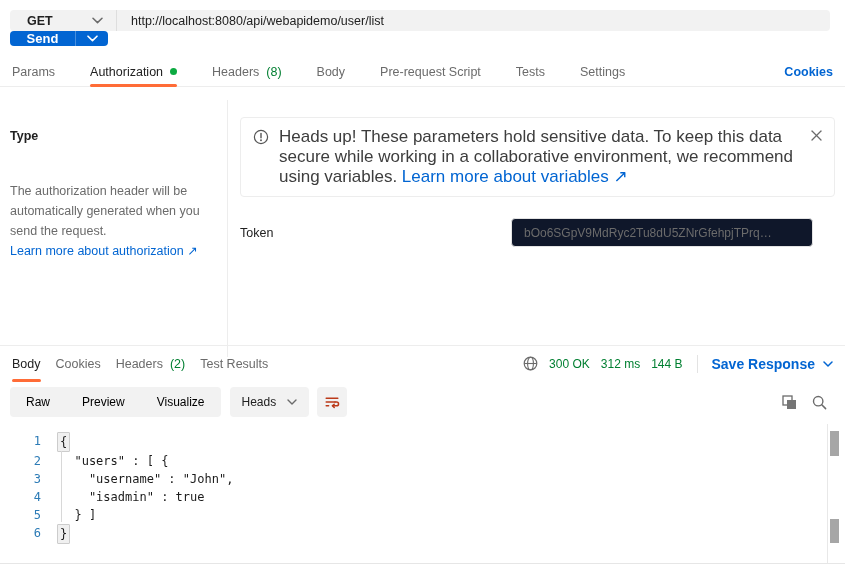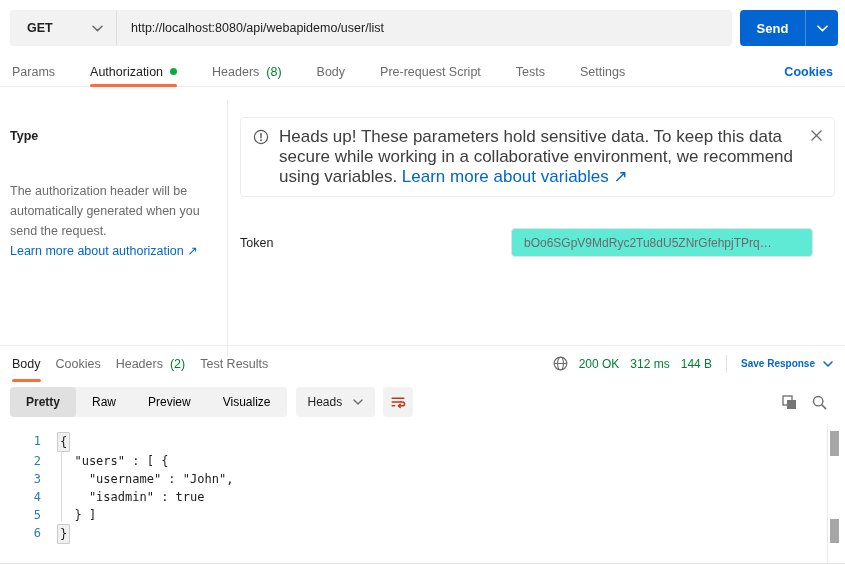--- a/index.html
+++ b/index.html
@@ -3,21 +3,21 @@
 <meta charset="utf-8">
 <style>
   * { margin:0; padding:0; box-sizing:border-box; }
   html,body { background:#fff; }
   .app {
     position:relative; width:845px; height:564px; overflow:hidden;
     background:#fff; font-family:"Liberation Sans", sans-serif; color:#212121;
     border-bottom:1px solid #e6e6e6;
   }
   
-  .url-row { position:absolute; top:10px; left:10px; width:828px; height:36px; display:flex; }
+  .url-row { position:absolute; top:10px; left:10px; width:828px; height:36px; display:flex;flex-direction:column; }
   .url-bar { flex:1; display:flex; align-items:stretch; background:#f2f2f2; border-radius:4px; margin-right:8px; }
   .method-select {
     width:107px; display:flex; align-items:center; justify-content:space-between;
     padding:0 13px 0 17px; border-right:1px solid #dedede; cursor:pointer;
   }
   .method-label { font-size:12.5px; font-weight:700; color:#212121; }
   .url-input { flex:1; display:flex; align-items:center; padding-left:14px; font-size:12.5px; color:#212121; white-space:nowrap; overflow:hidden; }
   .send-group { display:flex; width:98px; }
   .send-main {
     flex:1; background:#0265d2; color:#fff; border:none; border-radius:4px 0 0 4px;
@@ -52,36 +52,36 @@
   .auth-link { display:inline-block; font-size:12.5px; line-height:20px; color:#0265d2; text-decoration:none; cursor:pointer; }
   .auth-right { flex:1; padding:17px 10px 0 12px; }
   .warning-box {
     border:1px solid #ededed; border-radius:4px; padding:9px 12px 9px 12px;
     display:flex; align-items:flex-start; gap:10px; font-size:17px; line-height:20px; color:#3d3d3d;
   }
   .warn-icon { flex-shrink:0; margin-top:2px; display:flex; }
   .warn-text { flex:1; }
   .warn-link { color:#0265d2; text-decoration:none; cursor:pointer; }
   .warn-close { flex-shrink:0; margin-left:6px; margin-top:3px; display:flex; cursor:pointer; }
-  .token-row { margin-top:31px; display:flex; align-items:center; }
+  .token-row { margin-top:21px; display:flex; align-items:center; }
   .token-label { font-size:12.5px; color:#212121; }
   .token-input {
     margin-left:auto; margin-right:22px; width:302px; height:29px;
-    background:#5eead4; border:1px solid #e3e3e3; border-radius:4px;
+    background:#0f172a; border:1px solid #e3e3e3; border-radius:4px;
     display:flex; align-items:center; padding:0 12px; font-size:12px; color:#6b6b6b;
     white-space:nowrap; overflow:hidden; cursor:text;
   }
   
   .response { position:absolute; top:345px; left:0; right:0; bottom:0; border-top:1px solid #ededed; }
   .resp-header { height:35px; display:flex; align-items:stretch; padding:0 12px; }
   .resp-tabs { display:flex; align-items:stretch; gap:15px; font-size:12.5px; color:#6b6b6b; }
   .resp-status { margin-left:auto; display:flex; align-items:center; gap:11px; }
   .status-item { color:#007f31; font-size:12px; white-space:nowrap; }
   .status-divider { width:1px; height:18px; background:#e3e3e3; margin:0 3px; }
-  .save-response { display:flex; align-items:center; gap:8px; color:#0265d2; font-weight:700; font-size:10px; cursor:pointer; }
+  .save-response { display:flex; align-items:center; gap:8px; color:#0265d2; font-weight:700; font-size:14px; cursor:pointer; }
   .resp-toolbar { height:42px; display:flex; align-items:center; padding:0 10px; gap:8px; }
   .segmented { display:flex; background:#f2f2f2; border-radius:4px; height:30px; align-items:stretch; }
   .seg { display:flex; align-items:center; padding:0 16px; font-size:12px; color:#000000; border-radius:4px; cursor:pointer; white-space:nowrap; }
   .seg.active { background:#e0e0e0; color:#212121; font-weight:700; }
   .text-select {
     height:30px; background:#f2f2f2; border-radius:4px; cursor:pointer;
     display:flex; align-items:center; gap:11px; padding:0 12px; font-size:12px; color:#212121; margin-left:1px;
   }
   .wrap-btn { width:30px; height:30px; background:#f2f2f2; border:none; border-radius:4px; display:flex; align-items:center; justify-content:center; cursor:pointer; }
   .toolbar-right { margin-left:auto; display:flex; align-items:center; gap:15px; padding-right:8px; }
@@ -209,40 +209,37 @@
           </div>
         </div>
       <div class="resp-status">
         <span style="display:flex;">
           <svg width="15" height="15" viewBox="0 0 15 15">
             <circle cx="7.5" cy="7.5" r="6.3" fill="none" stroke="#6b6b6b" stroke-width="1.2"></circle>
             <ellipse cx="7.5" cy="7.5" rx="2.9" ry="6.3" fill="none" stroke="#6b6b6b" stroke-width="1.1"></ellipse>
             <line x1="1.2" y1="7.5" x2="13.8" y2="7.5" stroke="#6b6b6b" stroke-width="1.1"></line>
           </svg>
         </span>
-        <span class="status-item">200 OK</span>
+        <span class="status-item">300 OK</span>
         <span class="status-item">312 ms</span>
         <span class="status-item">144 B</span>
         <span class="status-divider"></span>
         <span class="save-response">
           <span>Save Response</span>
           <span style="display:flex;">
             <svg width="10" height="6" viewBox="0 0 10 6">
                 <polyline points="1,1 5,5 9,1" fill="none" stroke="#0265d2" stroke-width="1.5" stroke-linecap="round" stroke-linejoin="round"></polyline>
               </svg>
           </span>
         </span>
       </div>
     </div>
 
     <div class="resp-toolbar">
       <div class="segmented" id="view-tabs">
-          <div class="seg active">
-            <span>Pretty</span>
-          </div>
           <div class="seg">
             <span>Raw</span>
           </div>
           <div class="seg">
             <span>Preview</span>
           </div>
           <div class="seg">
             <span>Visualize</span>
           </div>
         </div>

